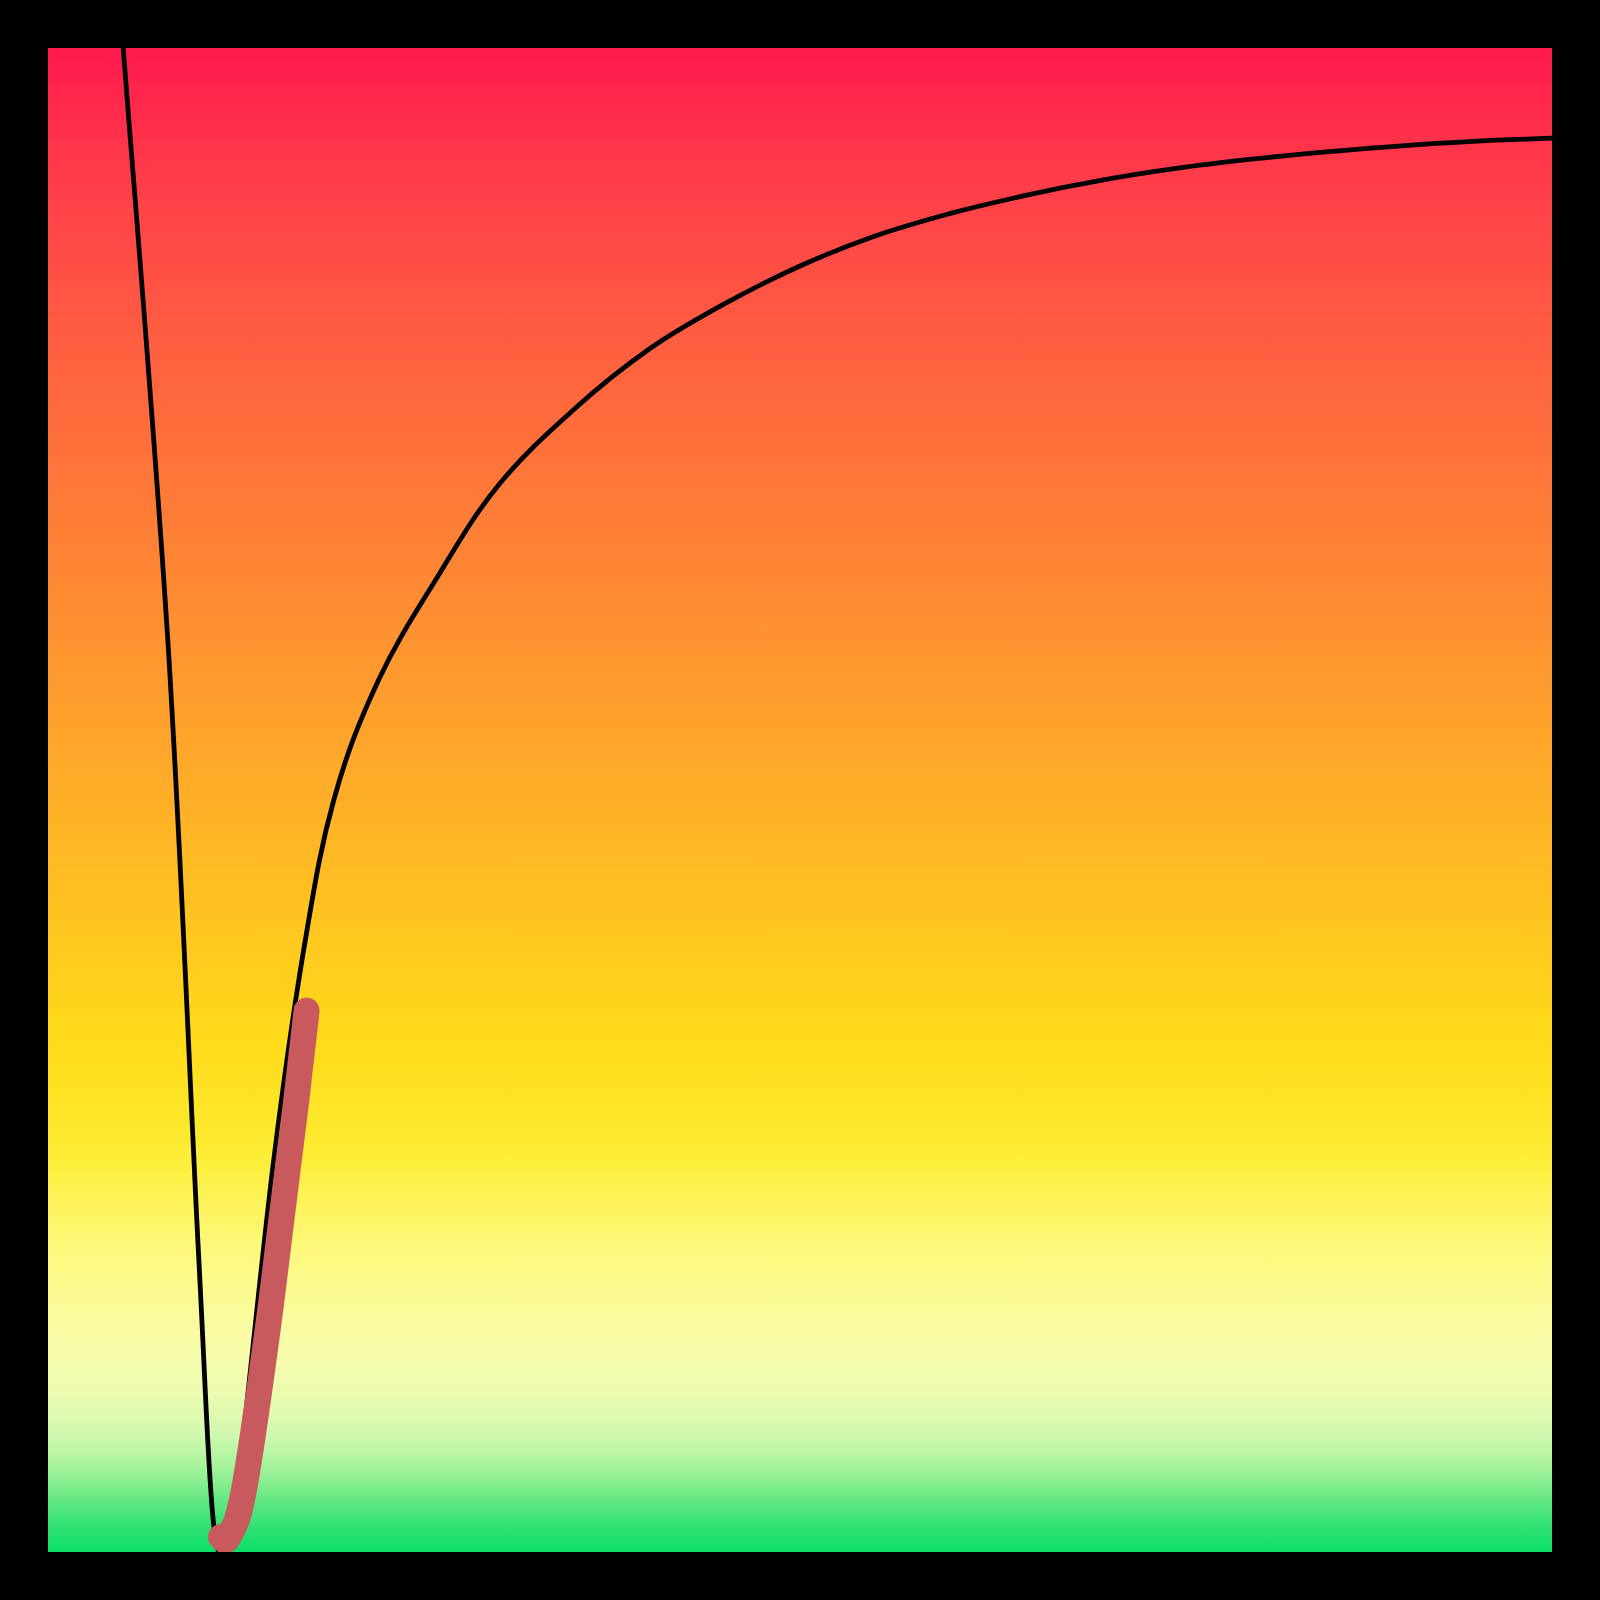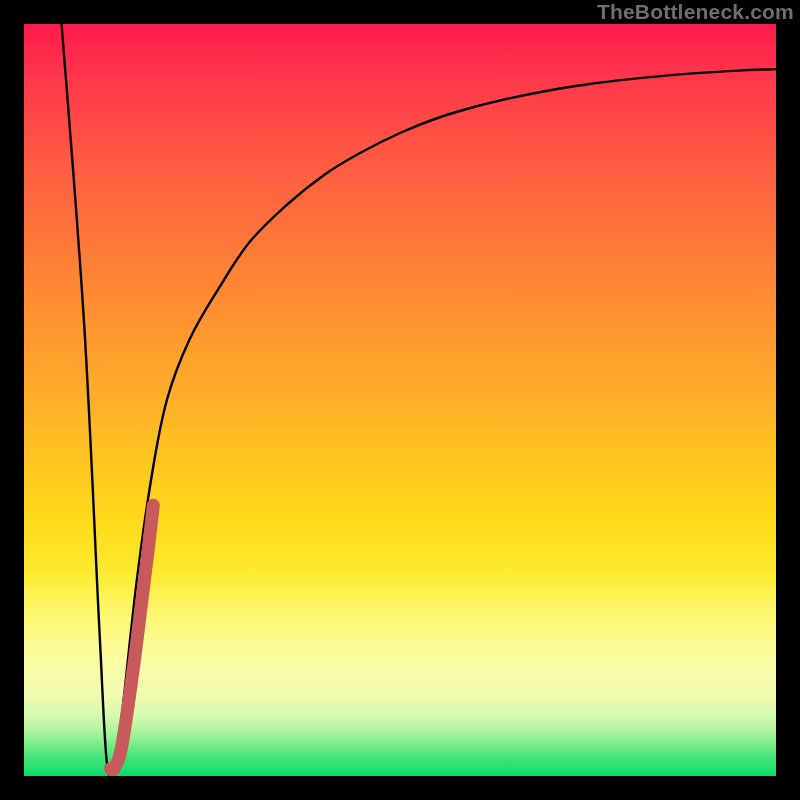--- a/index.html
+++ b/index.html
@@ -78,21 +78,20 @@
     position: absolute;
     inset: 0;
     width: 752px;
     height: 752px;
   }
 </style>
 </head>
 <body>
 
 <div class="frame">
-  <div class="watermark">TheBottleneck.com</div>
 
   <div class="plot">
     <div class="gradient"></div>
     <div class="glow"></div>
 
     <svg class="curve" viewBox="0 0 752 752" preserveAspectRatio="none">
       <path id="main-curve" fill="none" stroke-width="2.4" stroke-linecap="round" stroke-linejoin="round" stroke="#000000" d="M 37.6 0.0 C 41.7 54.1, 53.4 192.5, 60.2 300.8 C 66.9 409.1, 71.1 523.1, 75.2 601.6 C 79.3 680.1, 80.0 711.2, 82.7 737.0 C 85.4 762.7, 87.5 752.6, 90.2 744.5 C 92.9 736.4, 93.7 725.7, 97.8 691.8 C 101.8 658.0, 107.4 599.8, 112.8 556.5 C 118.2 513.2, 122.4 483.7, 127.8 451.2 C 133.3 418.7, 136.1 400.4, 142.9 376.0 C 149.6 351.6, 156.0 336.1, 165.4 315.8 C 174.9 295.5, 184.7 280.8, 195.5 263.2 C 206.3 245.6, 213.4 233.0, 225.6 218.1 C 237.8 203.2, 249.7 192.7, 263.2 180.5 C 276.7 168.3, 287.3 159.9, 300.8 150.4 C 314.3 140.9, 324.9 135.3, 338.4 127.8 C 351.9 120.4, 362.5 115.1, 376.0 109.0 C 389.5 102.9, 400.1 98.7, 413.6 94.0 C 427.1 89.3, 437.7 86.4, 451.2 82.7 C 464.7 79.1, 475.3 76.7, 488.8 73.7 C 502.3 70.7, 512.9 68.6, 526.4 66.2 C 539.9 63.7, 550.5 62.1, 564.0 60.2 C 577.5 58.3, 588.1 57.1, 601.6 55.6 C 615.1 54.2, 625.7 53.1, 639.2 51.9 C 652.7 50.7, 663.3 49.8, 676.8 48.9 C 690.3 47.9, 700.9 47.3, 714.4 46.6 C 727.9 45.9, 745.2 45.4, 752.0 45.1"></path>
       <path id="highlight-curve" fill="none" stroke-width="13" stroke-linecap="round" stroke-linejoin="round" stroke="#c85a5e" d="M 86.5 744.5 C 87.2 744.5, 88.2 748.5, 90.2 744.5 C 92.3 740.4, 94.4 739.5, 97.8 721.9 C 101.1 704.3, 105.7 671.1, 109.0 646.7 C 112.4 622.4, 113.9 608.2, 116.6 586.6 C 119.3 564.9, 121.8 545.4, 124.1 526.4 C 126.4 507.4, 128.4 489.4, 129.3 481.3"></path>
     </svg>
   </div>

